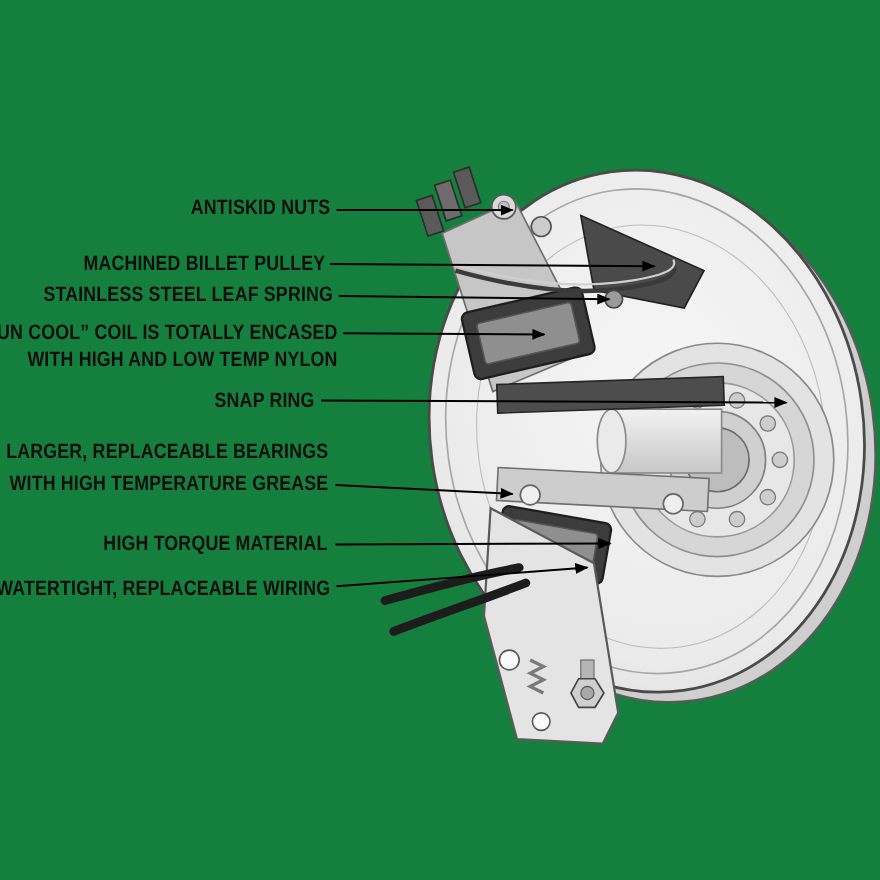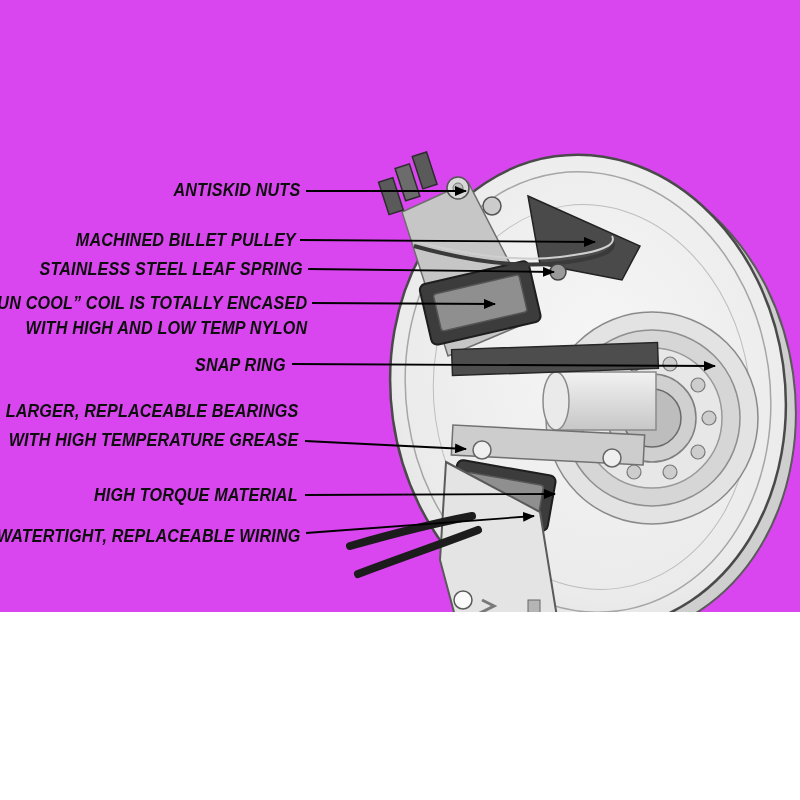--- a/index.html
+++ b/index.html
@@ -1,23 +1,22 @@
 <!DOCTYPE html>
 <html><head>
 <meta charset="utf-8">
 <style>
   * { margin: 0; padding: 0; box-sizing: border-box; }
   html, body { background: #ffffff; font-family: "Liberation Sans", sans-serif; }
   .stage {
     position: relative;
     width: 800px;
-    height: 612px;
-    background: #d946ef;
+    height: 800px;
+    background: #15803d;
     overflow: hidden;
-    font-style: italic;
   }
   .stage svg { position: absolute; left: 0; top: 0; }
   .label {
     position: absolute;
     text-align: right;
     font-weight: 700;
     font-size: 19px;
     line-height: 25px;
     letter-spacing: 0.2px;
     color: #0e0e0e;

